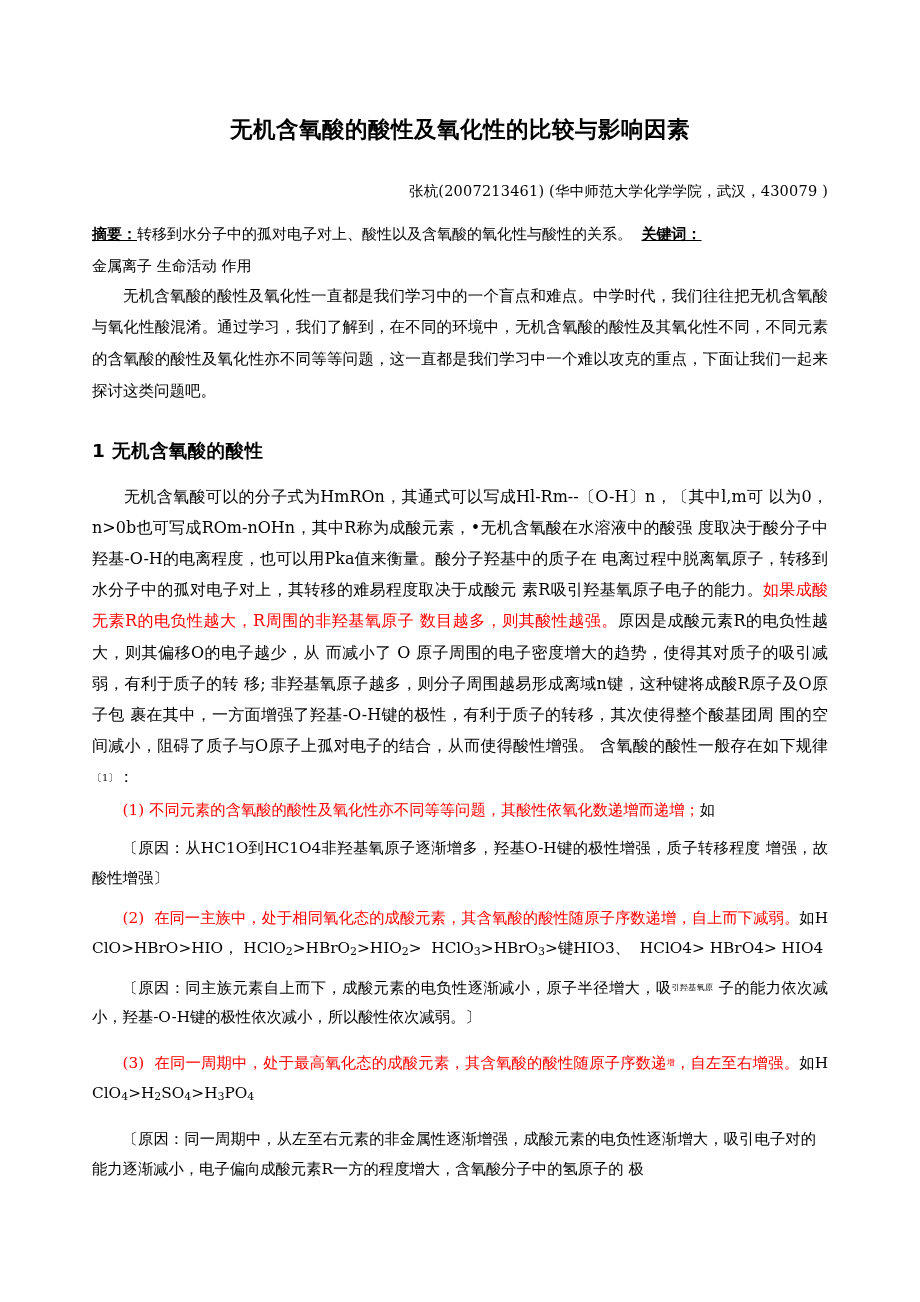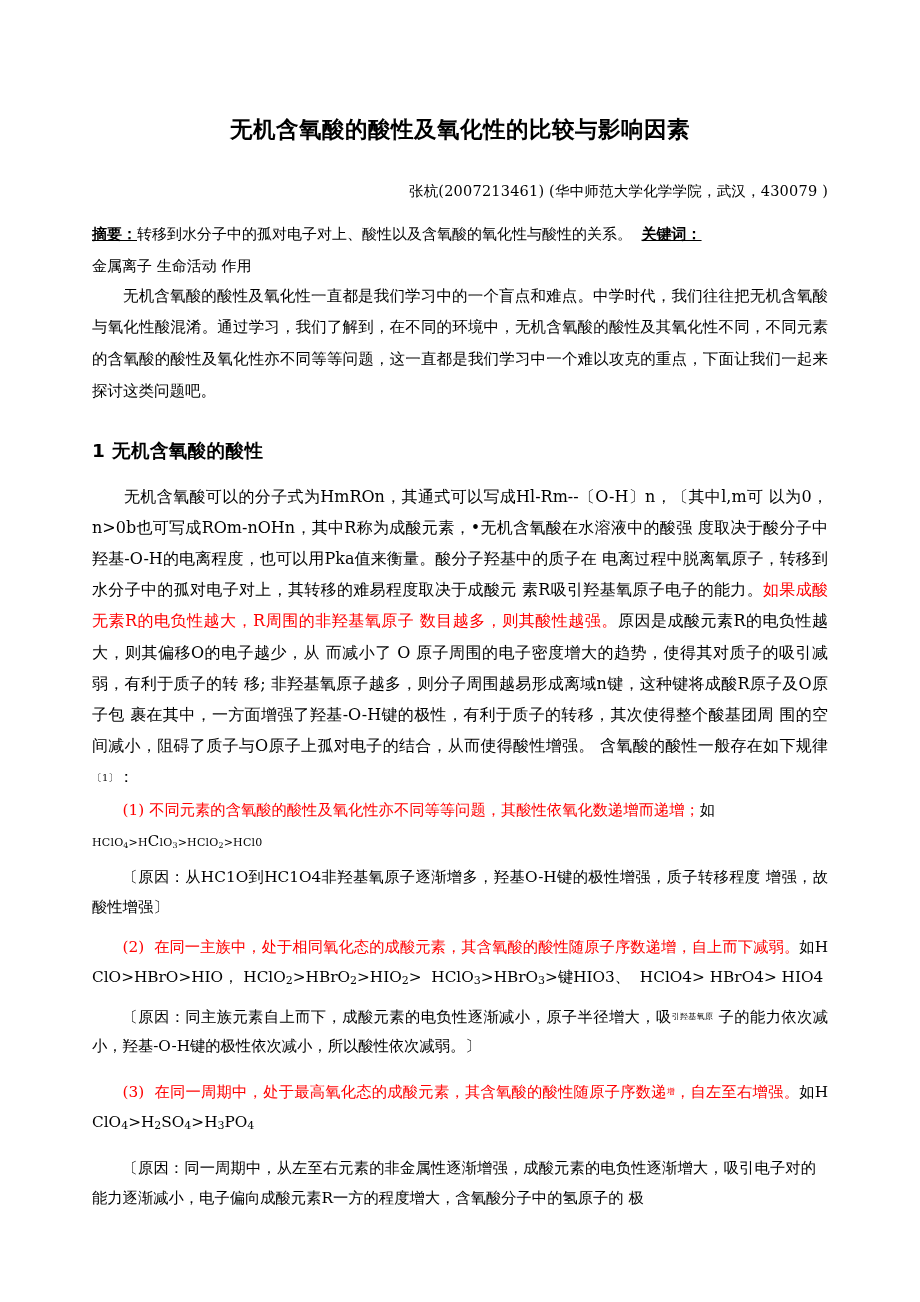--- a/index.html
+++ b/index.html
@@ -124,21 +124,20 @@
   <div class="keywords">金属离子 生命活动 作用</div>
 
   <p class="para intro">无机含氧酸的酸性及氧化性一直都是我们学习中的一个盲点和难点。中学时代，我们往往把无机含氧酸与氧化性酸混淆。通过学习，我们了解到，在不同的环境中，无机含氧酸的酸性及其氧化性不同，不同元素的含氧酸的酸性及氧化性亦不同等等问题，这一直都是我们学习中一个难以攻克的重点，下面让我们一起来探讨这类问题吧。</p>
 
   <h2 class="section-head">1 无机含氧酸的酸性</h2>
 
   <p class="body-para"><span>无机含氧酸可以的分子式为HmROn，其通式可以写成Hl-Rm--〔O-H〕n，〔其中l,m可  以为0，n&gt;0b也可写成ROm-nOHn，其中R称为成酸元素，•无机含氧酸在水溶液中的酸强 度取决于酸分子中羟基-O-H的电离程度，也可以用Pka值来衡量。酸分子羟基中的质子在  电离过程中脱离氧原子，转移到水分子中的孤对电子对上，其转移的难易程度取决于成酸元 素R吸引羟基氧原子电子的能力。</span><span class="red">如果成酸无素R的电负性越大，R周围的非羟基氧原子 数目越多，则其酸性越强。</span><span>原因是成酸元素R的电负性越大，则其偏移O的电子越少，从 而减小了 O 原子周围的电子密度增大的趋势，使得其对质子的吸引减弱，有利于质子的转 移; 非羟基氧原子越多，则分子周围越易形成离域n键，这种键将成酸R原子及O原子包    裹在其中，一方面增强了羟基-O-H键的极性，有利于质子的转移，其次使得整个酸基团周  围的空间减小，阻碍了质子与O原子上孤对电子的结合，从而使得酸性增强。</span><span> 含氧酸的酸性一般存在如下规律</span><span class="ref">〔1〕</span><span>：</span></p>
 
   <p class="list-item"><span class="red">(1)</span> <span class="red">不同元素的含氧酸的酸性及氧化性亦不同等等问题，其酸性依氧化数递增而递增；</span><span>如</span></p>
 
-  <div class="formula-line">HClO<sub>4</sub>&gt;H<span class="big">C</span>lO<sub>3</sub>&gt;HClO<sub>2</sub>&gt;HCl0</div>
 
   <p class="note-para">〔原因：从HC1O到HC1O4非羟基氧原子逐渐增多，羟基O-H键的极性增强，质子转移程度 增强，故酸性增强〕</p>
 
   <p class="list-item gap-sm"><span class="red">(2)</span>&nbsp; <span class="red">在同一主族中，处于相同氧化态的成酸元素，其含氧酸的酸性随原子序数递增，自上而下减弱。</span><span>如H ClO&gt;HBrO&gt;HIO，&nbsp;HClO<sub>2</sub>&gt;HBrO<sub>2</sub>&gt;HIO<sub>2</sub>&gt;&nbsp; HClO<sub>3</sub>&gt;HBrO<sub>3</sub>&gt;键HIO3、&nbsp; HClO4&gt;&nbsp;HBrO4&gt; HIO4</span></p>
 
   <p class="note-para gap-sm"><span>〔原因：同主族元素自上而下，成酸元素的电负性逐渐减小，原子半径增大，吸</span><sup class="mini">引羟基氧原</sup><span> 子的能力依次减小，羟基-O-H键的极性依次减小，所以酸性依次减弱。〕</span></p>
 
   <p class="list-item gap-md"><span class="red">(3)</span>&nbsp; <span class="red">在同一周期中，处于最高氧化态的成酸元素，其含氧酸的酸性随原子序数递</span><sup class="mini red">增</sup><span class="red">，自左至右增强。</span><span>如H ClO<sub>4</sub>&gt;H<sub>2</sub>SO<sub>4</sub>&gt;H<sub>3</sub>PO<sub>4</sub></span></p>
 
   <p class="tail-para">〔原因：同一周期中，从左至右元素的非金属性逐渐增强，成酸元素的电负性逐渐增大，吸引电子对的能力逐渐减小，电子偏向成酸元素R一方的程度增大，含氧酸分子中的氢原子的 极</p>

